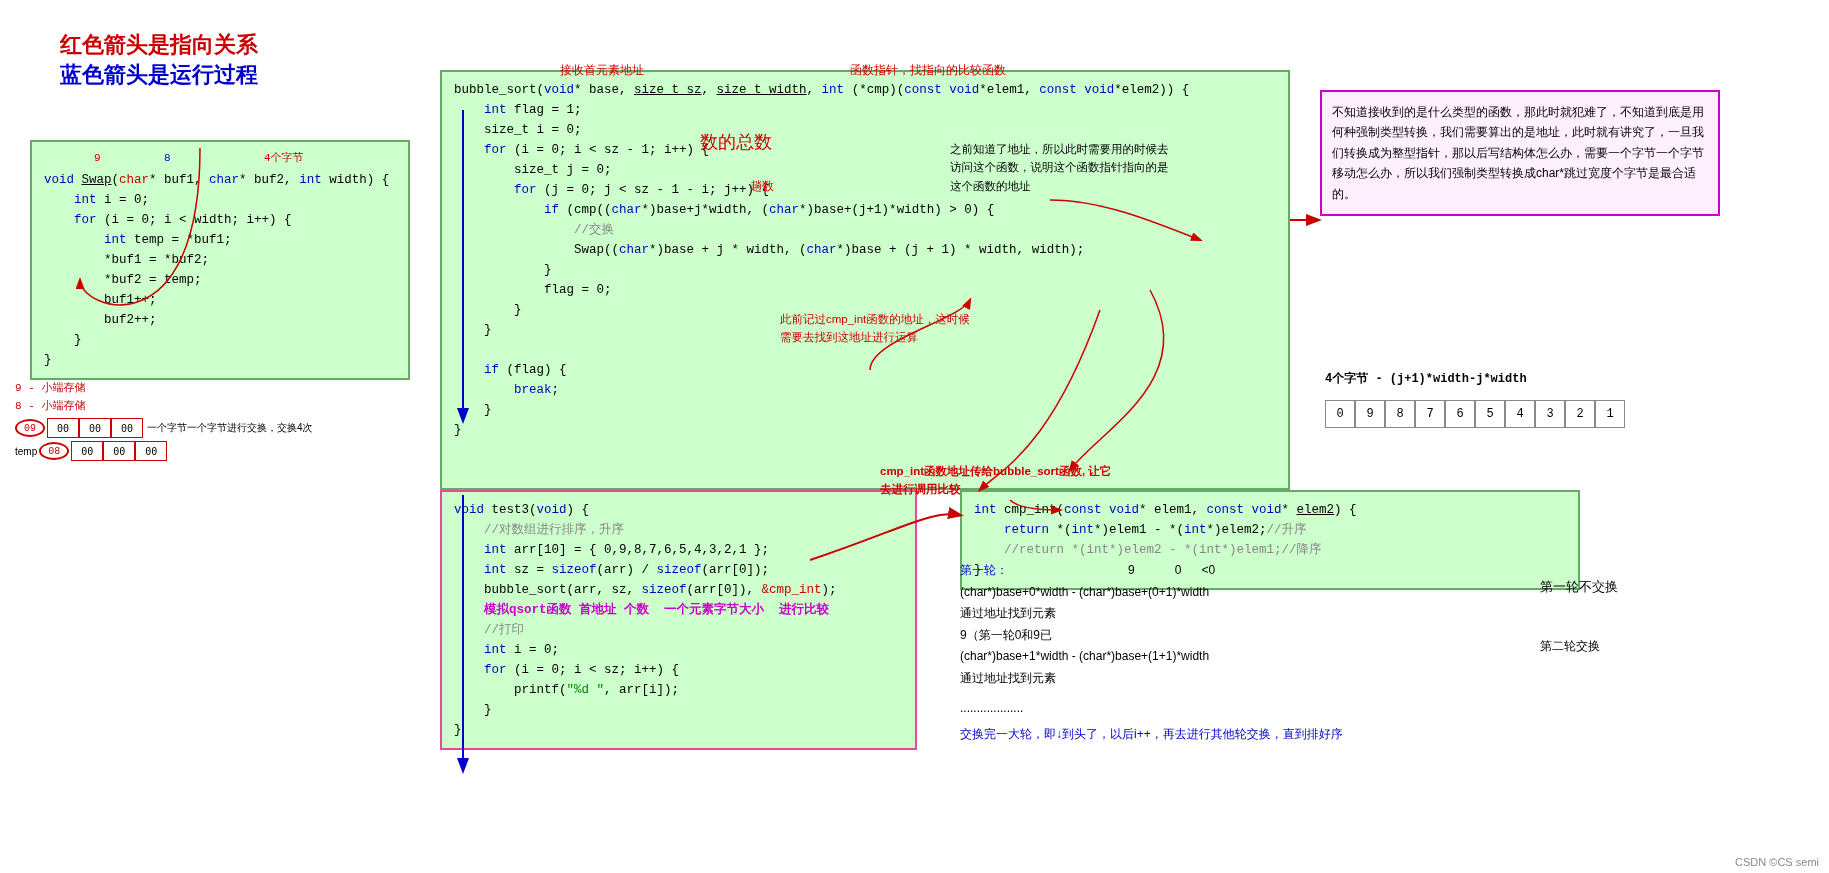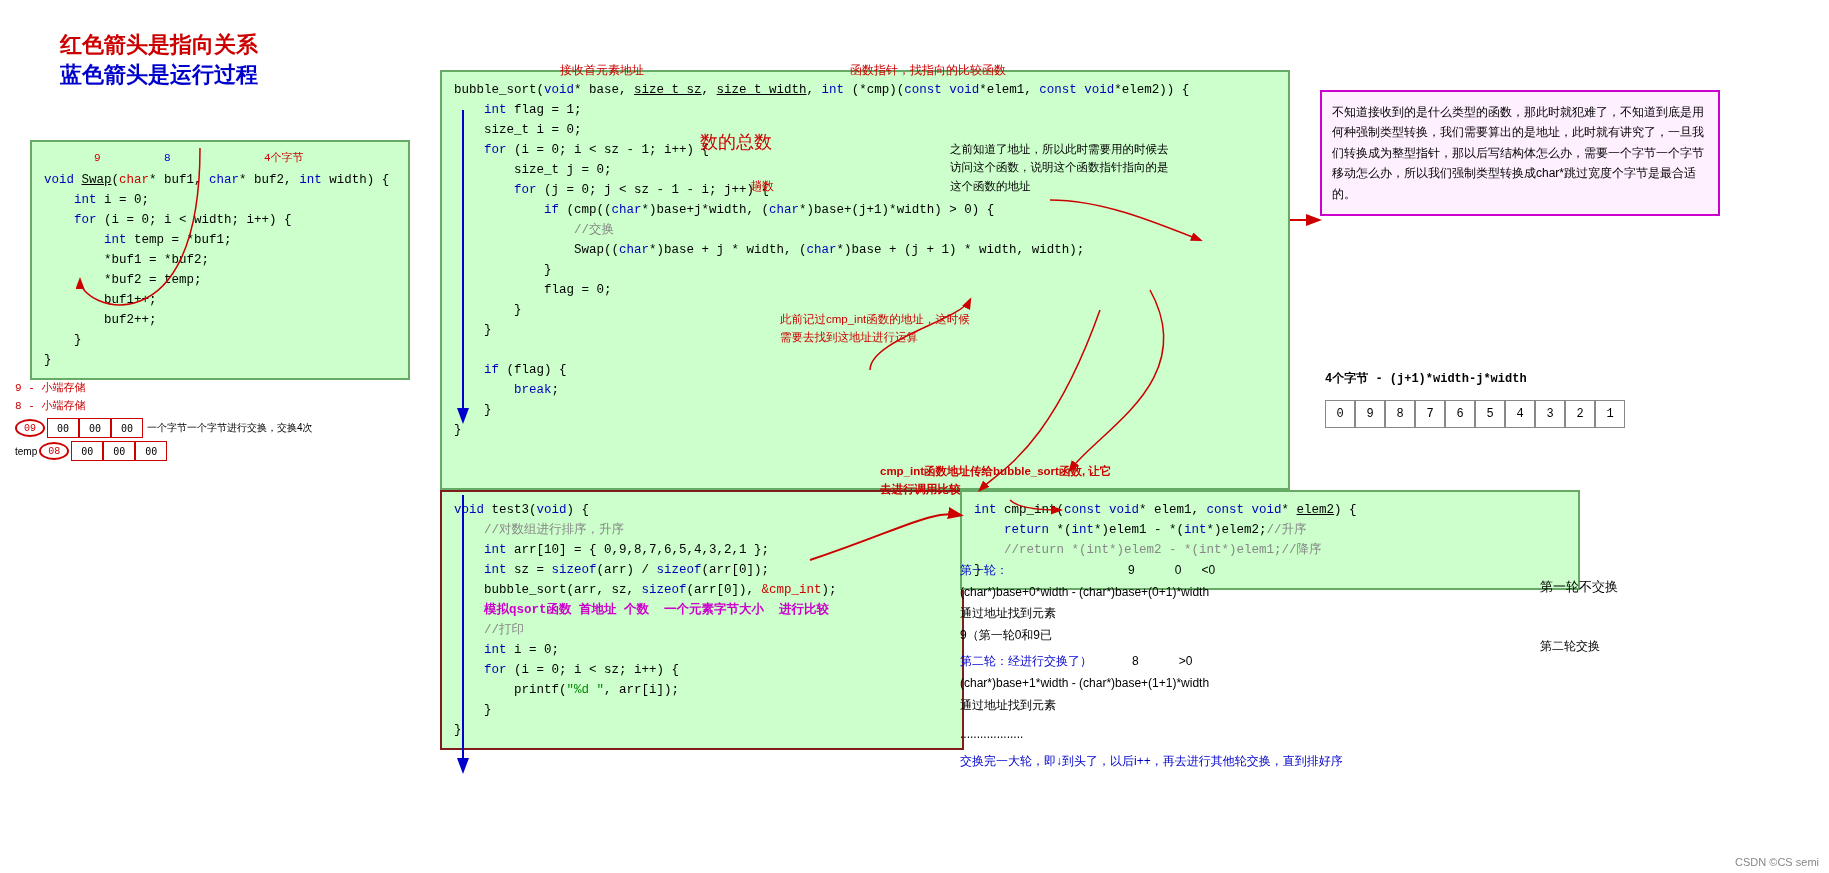--- a/index.html
+++ b/index.html
@@ -66,23 +66,23 @@
       width: 850px;
       background: #ccffcc;
       border: 2px solid #66aa66;
       min-height: 420px;
     }
 
     
     .test3-box {
       top: 490px;
       left: 440px;
-      width: 524px;
-      background: #ccffcc;
-      border: 2px solid #7f1d1d;
+      width: 477px;
+      background: #ccffcc;
+      border: 2px solid #ec4899;
     }
 
     
     .cmpint-box {
       top: 490px;
       left: 960px;
       width: 620px;
       background: #ccffcc;
       border: 2px solid #66aa66;
     }
@@ -272,23 +272,20 @@
     </div>
   </div>
 
   <div class="bottom-explain">
     <div style="color:#0000cc; font-size:12px; font-family:'SimSun','Microsoft YaHei',sans-serif;">
       第一轮：<span style="margin-left:120px; color:#000;">9</span><span style="margin-left:40px; color:#000;">0</span><span style="margin-left:20px; color:#000;">&lt;0</span>
     </div>
     <div style="font-size:12px; font-family:'SimSun','Microsoft YaHei',sans-serif;">(char*)base+0*width - (char*)base+(0+1)*width</div>
     <div style="font-size:12px; font-family:'SimSun','Microsoft YaHei',sans-serif;">通过地址找到元素</div>
     <div style="font-size:12px; font-family:'SimSun','Microsoft YaHei',sans-serif;">9（第一轮0和9已</div>
-    <div style="color:#0000cc; font-size:12px; font-family:'SimSun','Microsoft YaHei',sans-serif; margin-top:5px;">
-      第二轮：经进行交换了）<span style="margin-left:40px; color:#000;">8</span><span style="margin-left:40px; color:#000;">&gt;0</span>
-    </div>
     <div style="font-size:12px; font-family:'SimSun','Microsoft YaHei',sans-serif;">(char*)base+1*width - (char*)base+(1+1)*width</div>
     <div style="font-size:12px; font-family:'SimSun','Microsoft YaHei',sans-serif;">通过地址找到元素</div>
     <div style="font-size:12px; font-family:'SimSun','Microsoft YaHei',sans-serif; margin-top:8px;">...................</div>
     <div style="font-size:12px; font-family:'SimSun','Microsoft YaHei',sans-serif; margin-top:5px; color:#0000cc;">交换完一大轮，即↓到头了，以后i++，再去进行其他轮交换，直到排好序</div>
   </div>
 
   <div style="position:absolute; top:578px; left:1540px; font-size:13px; font-family:'SimSun','Microsoft YaHei',sans-serif;">第一轮不交换</div>
   <div style="position:absolute; top:638px; left:1540px; font-size:12px; font-family:'SimSun','Microsoft YaHei',sans-serif;">第二轮交换</div>
 
   <div style="position:absolute; top:62px; left:560px; color:#cc0000; font-size:12px; font-family:'SimSun','Microsoft YaHei',sans-serif;">接收首元素地址</div>

